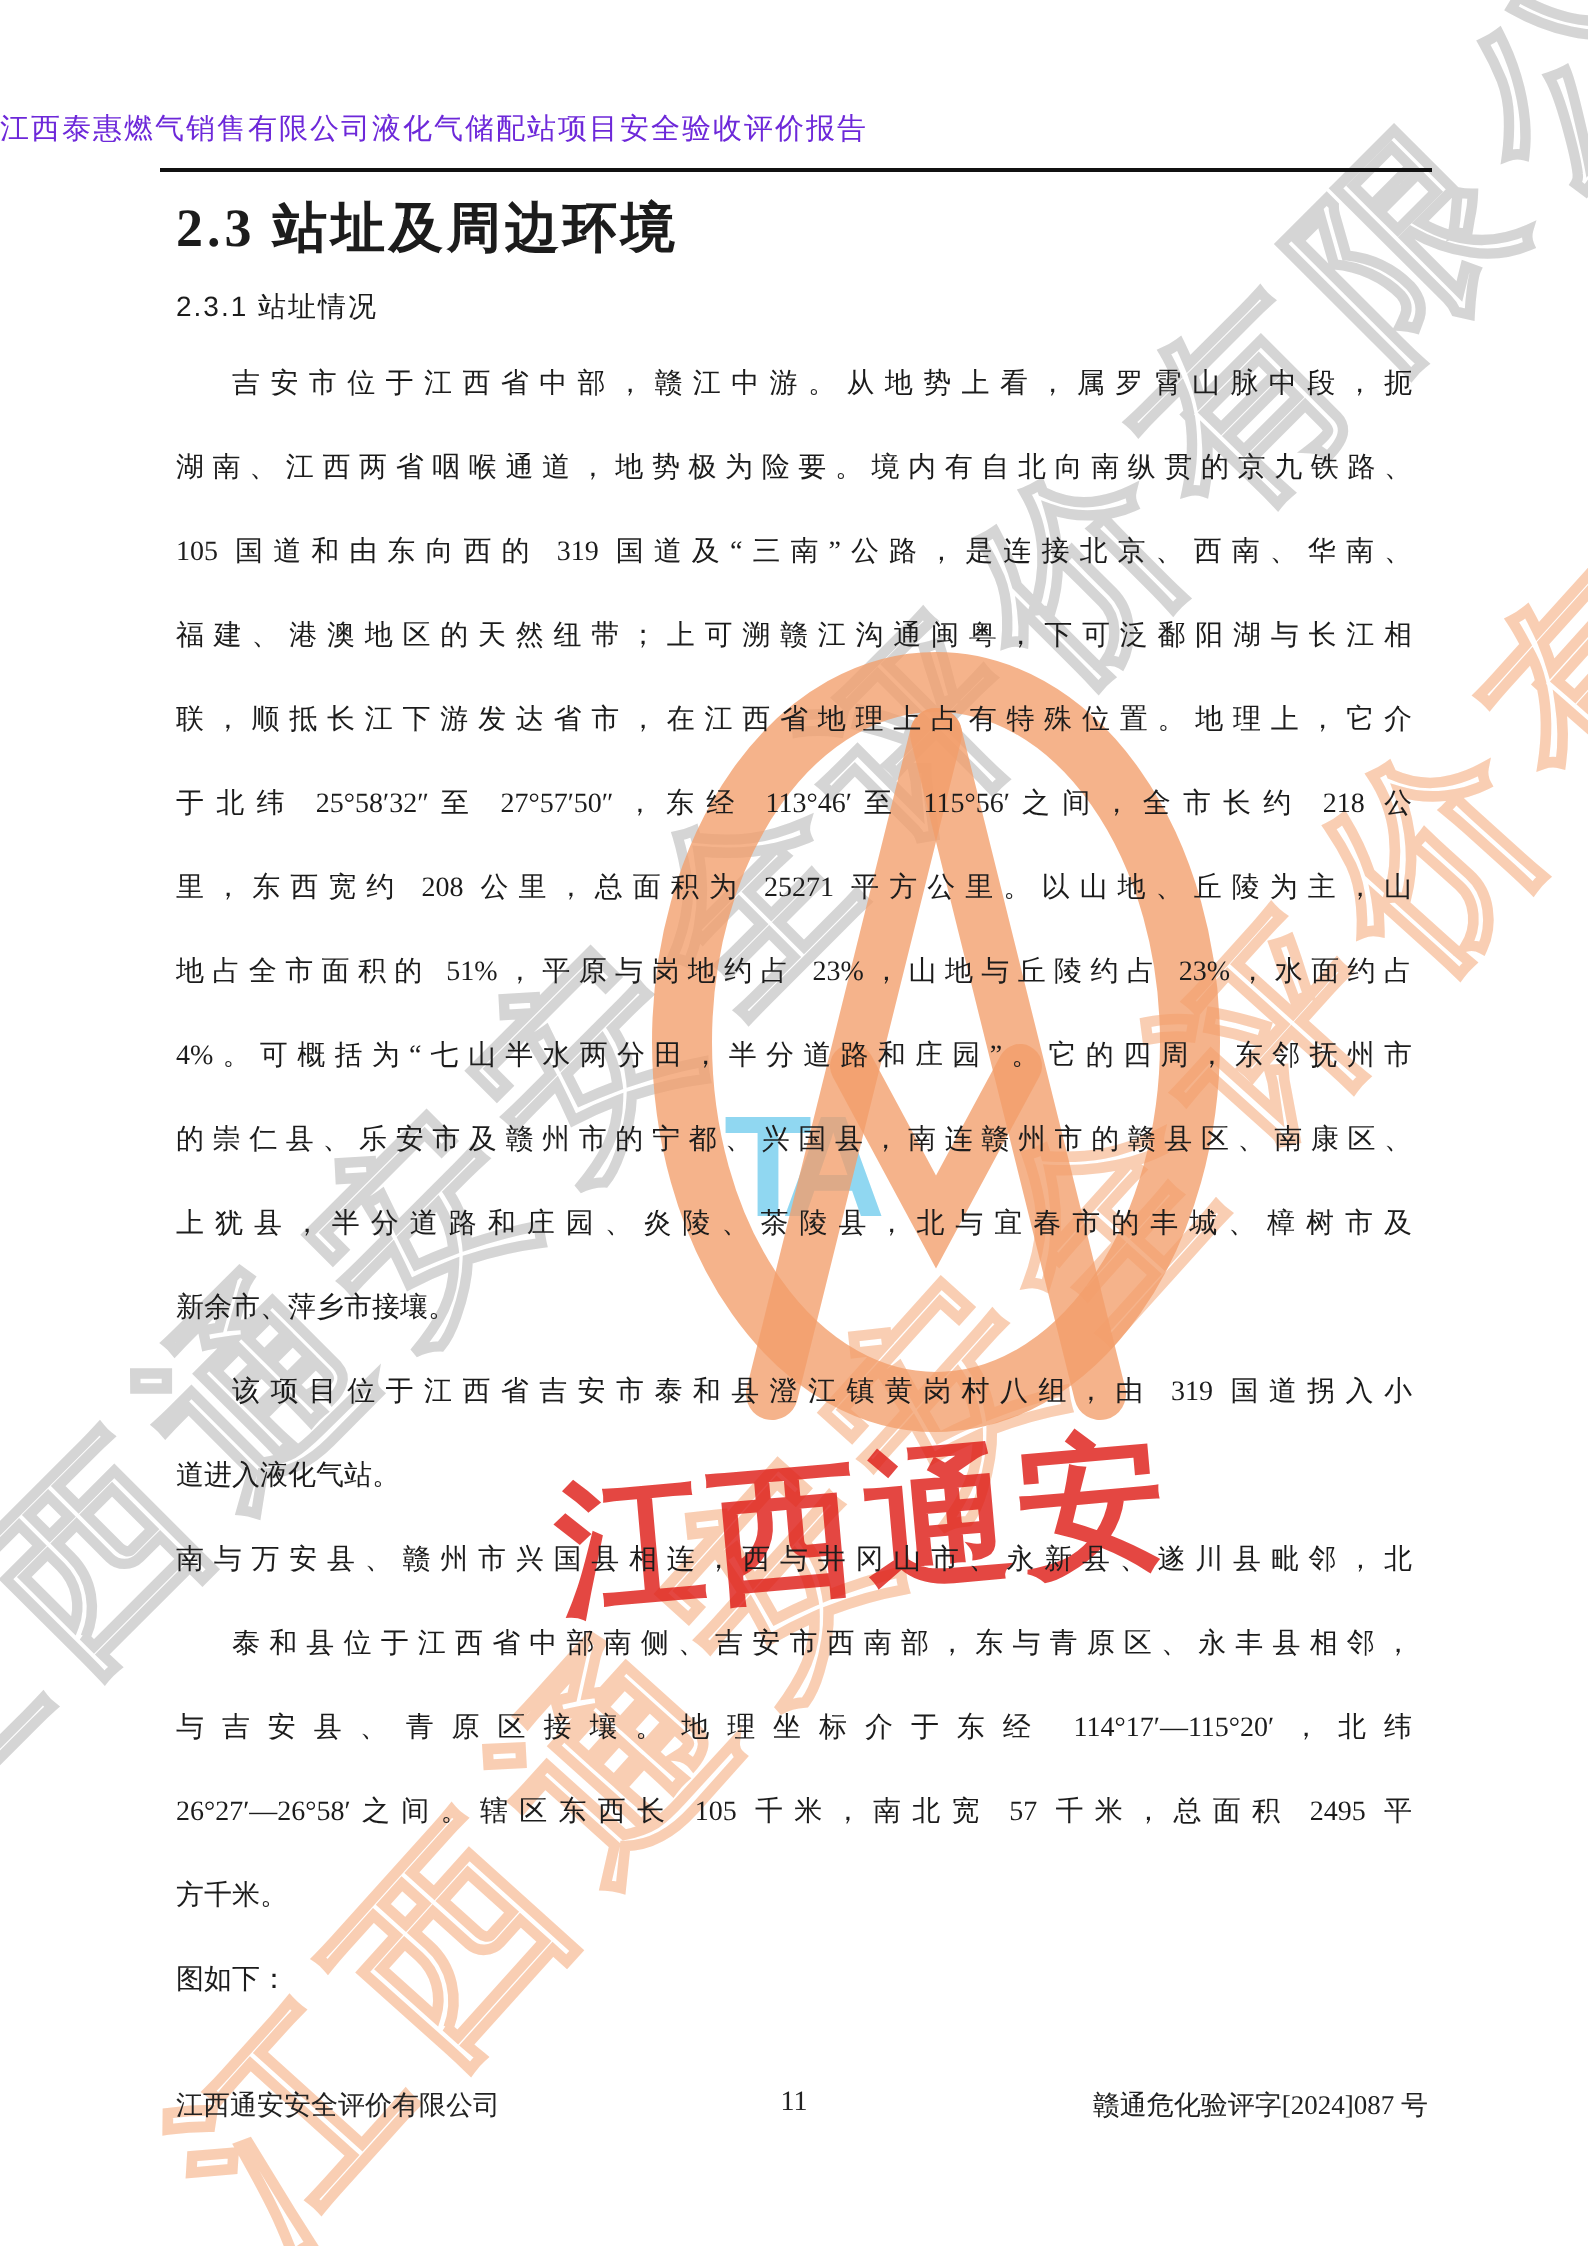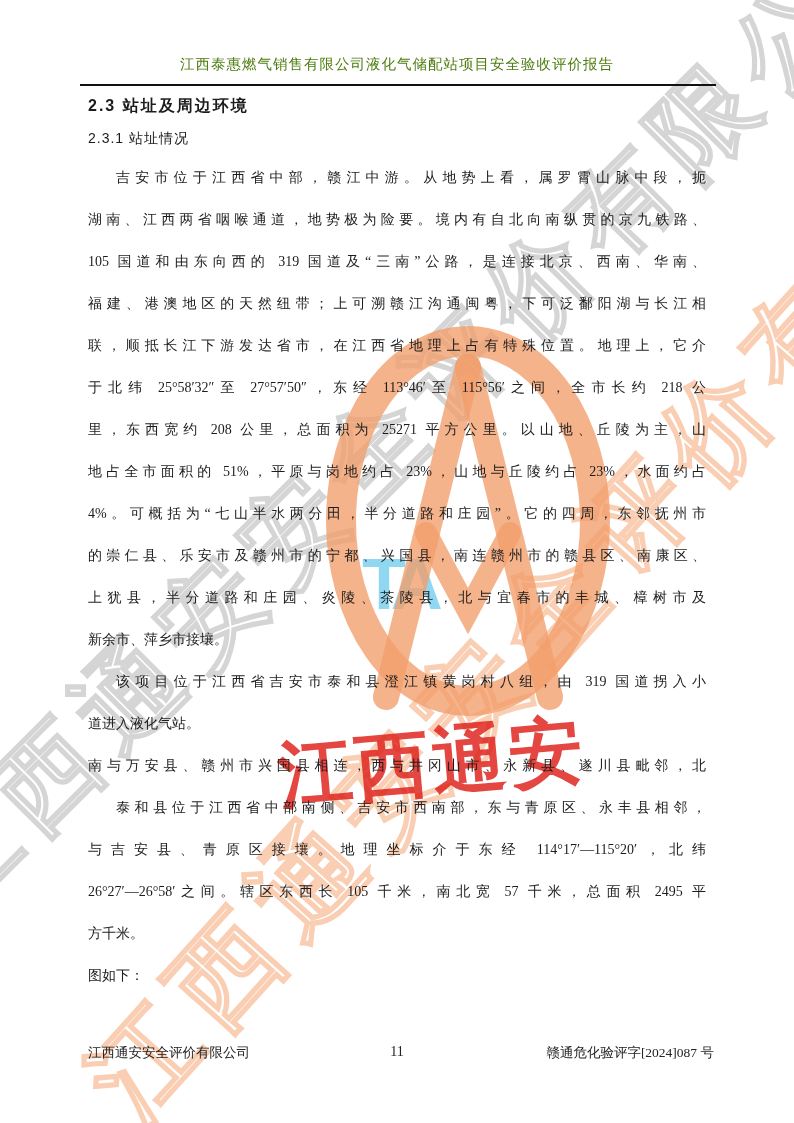--- a/index.html
+++ b/index.html
@@ -49,33 +49,33 @@
     font-size:74px;line-height:1;letter-spacing:3px;
     color:rgba(222,30,24,0.82);
     transform:rotate(-5deg);
     white-space:nowrap;
   }
   
   .content{position:relative;z-index:1;padding:96px 88px 0 88px;}
   .header-title{
     position:absolute;z-index:1;
     top:55px;left:0;width:100%;
-    text-align:center;
+    text-align:left;
     font-size:14.5px;letter-spacing:1px;
-    color:#4d7c0f;
+    color:#6d28d9;
   }
   .header-rule{
     position:absolute;z-index:1;
     top:84px;left:80px;width:636px;
     border-bottom:2px solid #111;
   }
   h1.sec{
     margin:0;padding:0;
-    font-size:16px;font-weight:bold;
-    font-family:Liberation Sans, sans-serif;
+    font-size:27px;font-weight:bold;
+    font-family:Liberation Serif, serif;
     letter-spacing:2px;
   }
   h2.subsec{
     margin:13px 0 0 0;padding:0;
     font-size:14px;font-weight:500;
     font-family:"Liberation Sans", sans-serif;
     letter-spacing:1px;
   }
   .bodytext{margin-top:9px;font-size:14px;}
   .line{

